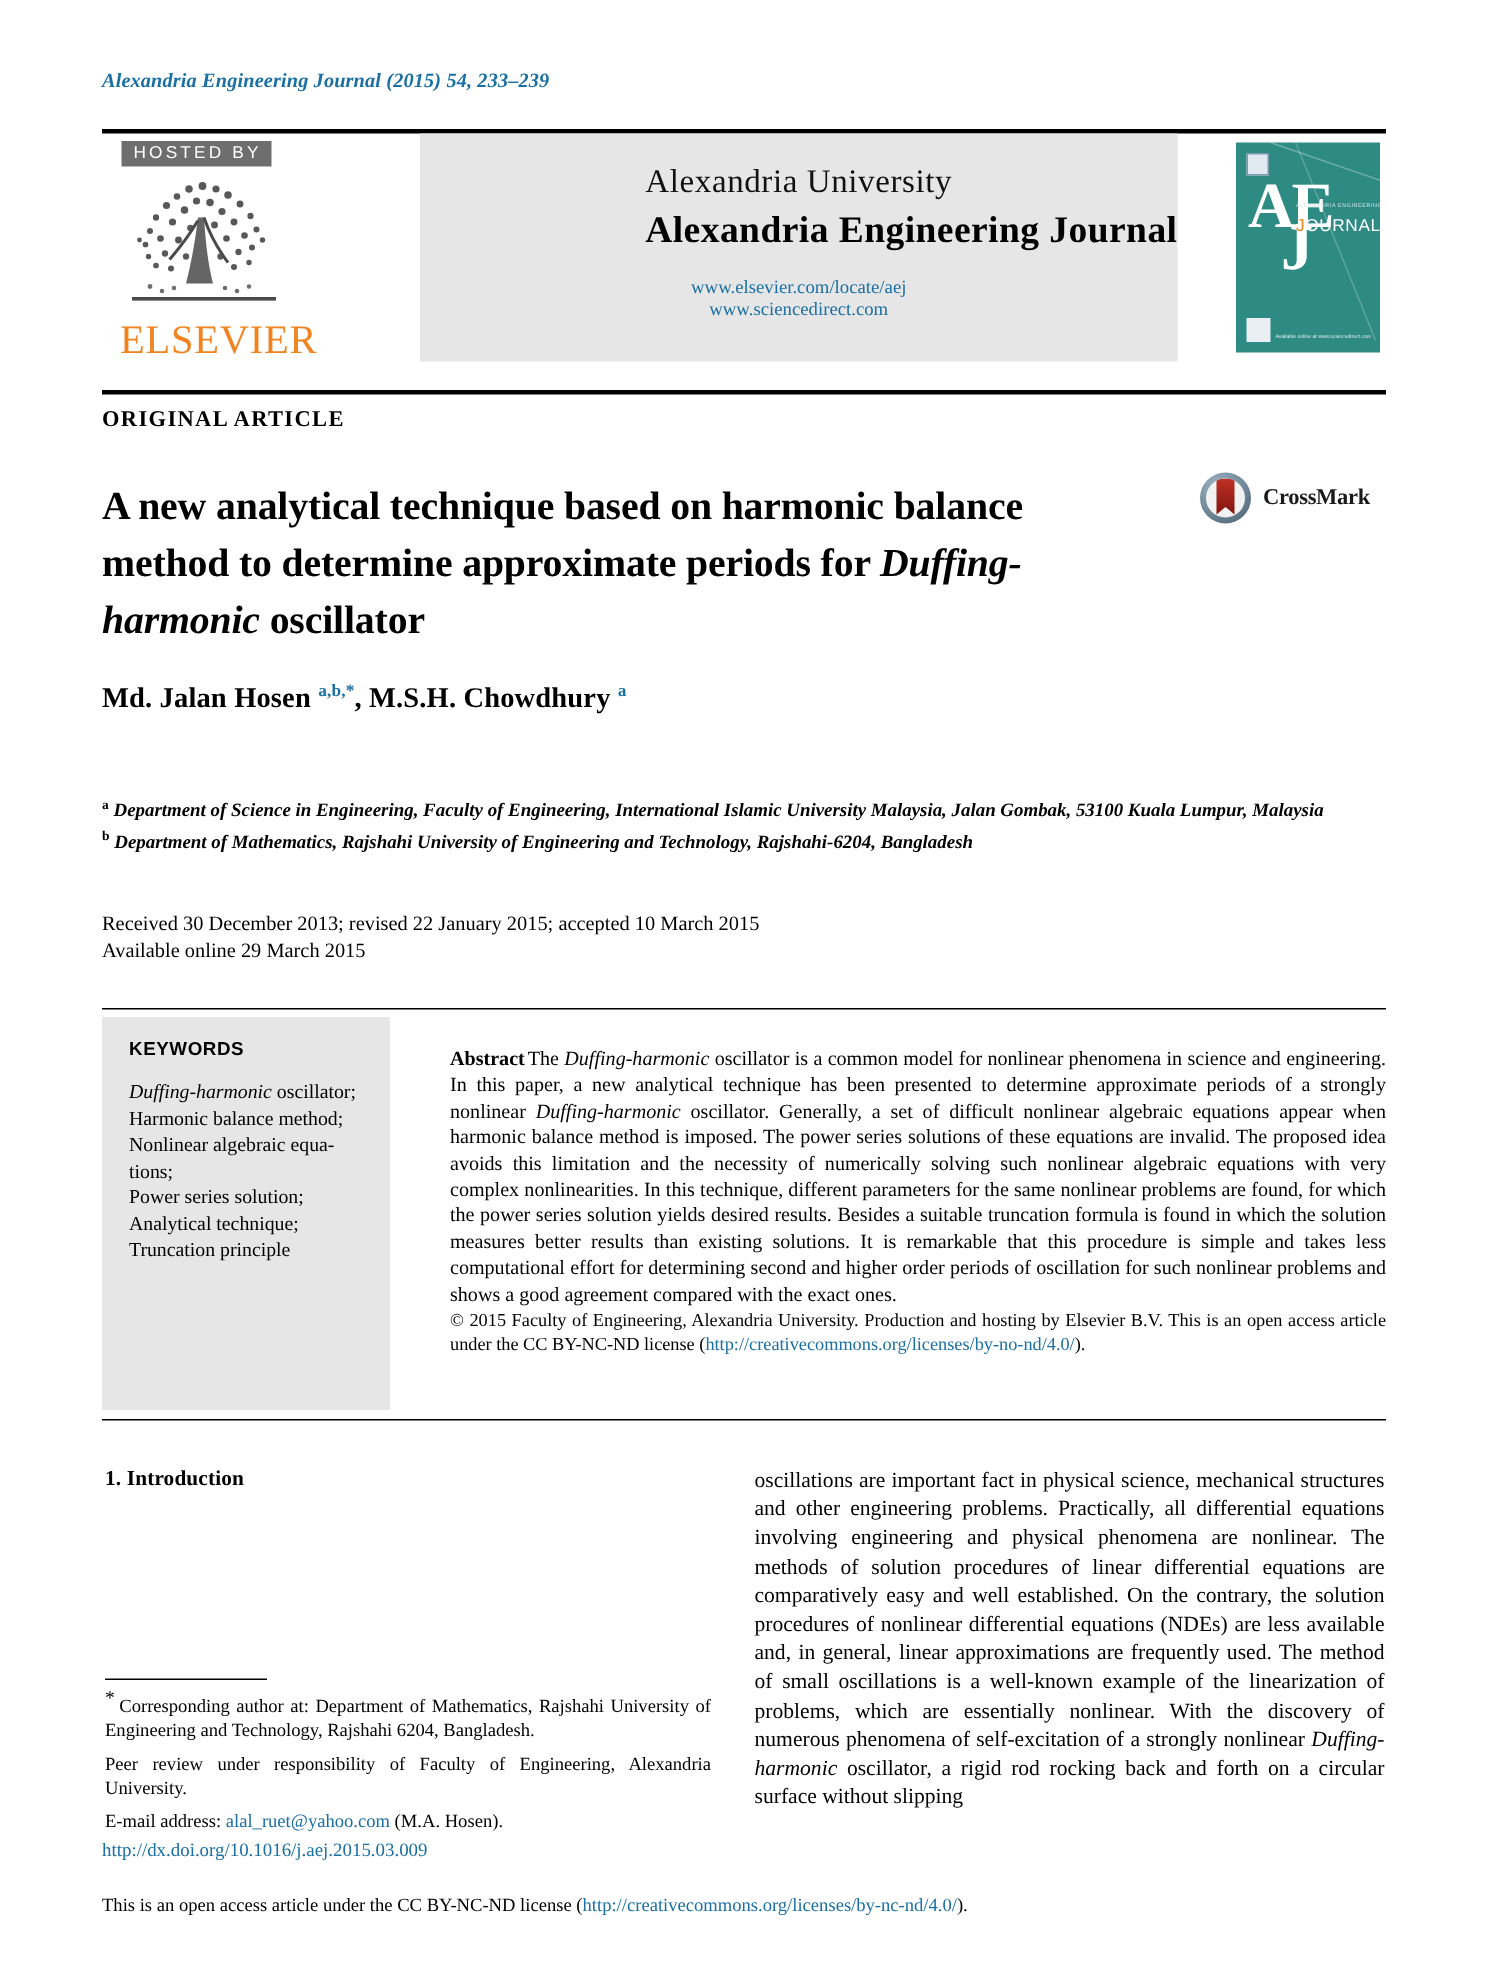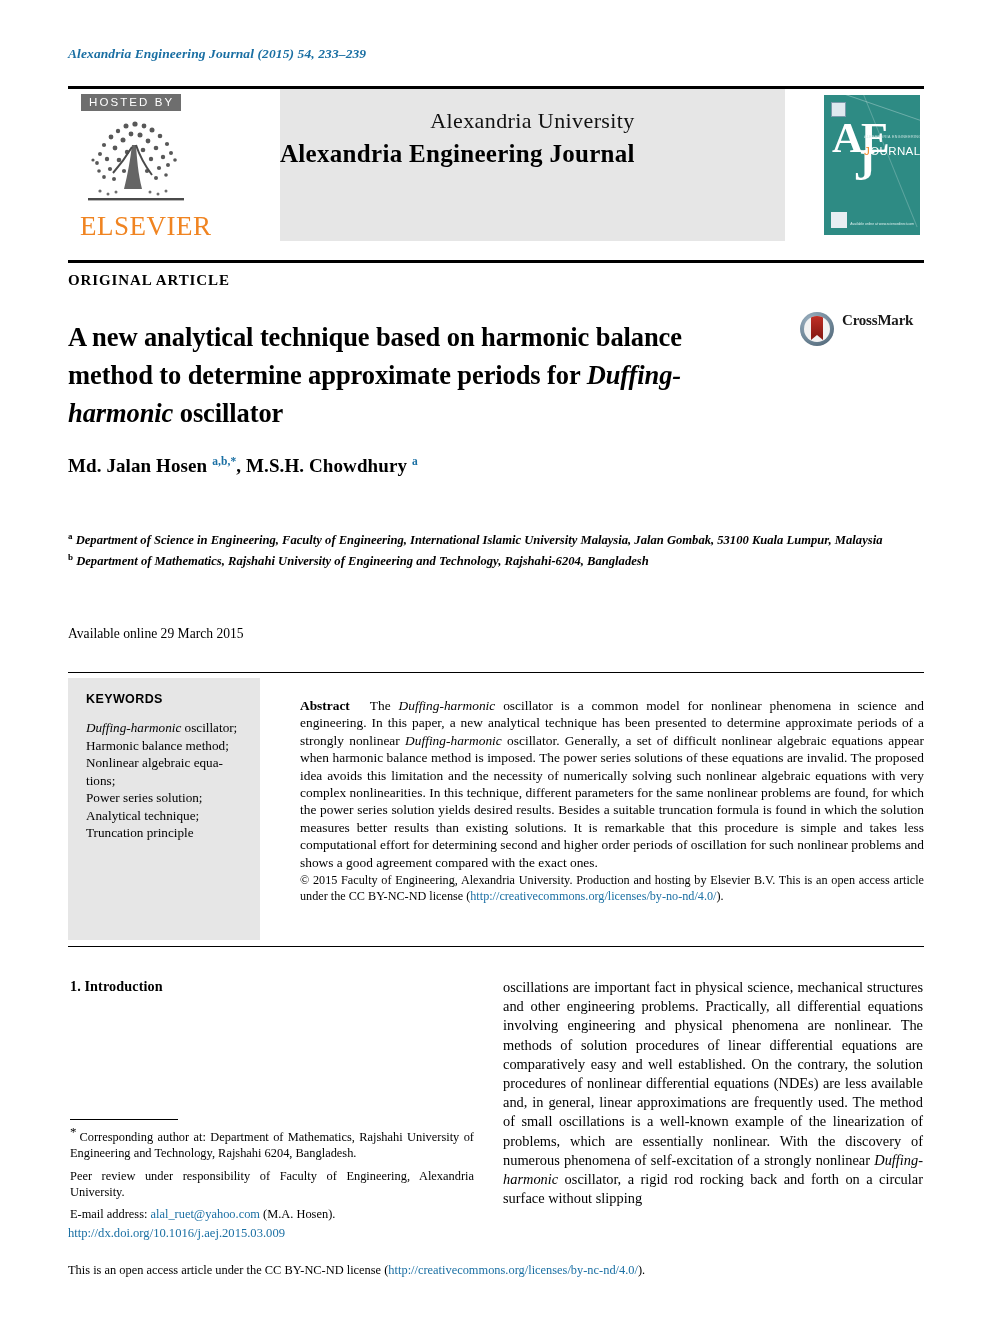--- a/index.html
+++ b/index.html
@@ -96,21 +96,21 @@
     width: 505px;
     text-align: center;
     font-size: 22px;
     color: #111;
     letter-spacing: 0.4px;
   }
   .j-title {
     position: absolute;
     left: 212px; top: 54px;
     width: 505px;
-    text-align: left;
+    text-align: right;
     font-size: 25px;
     font-weight: bold;
     color: #000;
     letter-spacing: 0.3px;
   }
   .j-urls {
     position: absolute;
     left: 212px; top: 98px;
     width: 505px;
     text-align: center;
@@ -220,21 +220,21 @@
     line-height: 38px;
     letter-spacing: -0.1px;
   }
   .title i { font-style: italic; }
 
   
   .crossmark {
     position: absolute;
     left: 800px; top: 312px;
     width: 118px; height: 40px;
-    display: flex; align-items: flex-start;
+    display: flex; align-items: center;
   }
   .cm-circle {
     width: 34px; height: 34px;
     border-radius: 50%;
     background: radial-gradient(circle at 35% 28%, #9fb4c4 0%, #6f8798 55%, #425768 100%);
     position: relative;
     display: flex; align-items: center; justify-content: center;
   }
   .cm-inner {
     width: 26px; height: 26px;
@@ -345,21 +345,21 @@
   .abstract {
     position: absolute;
     left: 300px; top: 697px;
     width: 624px;
     font-size: 13.4px;
     line-height: 17.4px;
     text-align: justify;
   }
   .abstract .ahead {
     font-weight: bold;
-    margin-right: 20px;
+    margin-right: 2px;
   }
   .abstract i { font-style: italic; }
   .abs-copy {
     margin-top: 2px;
     font-size: 12.2px;
     line-height: 15.6px;
     text-align: justify;
   }
   .abs-copy a { color: #1a6fa3; text-decoration: none; }
 
@@ -493,20 +493,24 @@
               <circle cx="86" cy="76" r="1.5"></circle>
           </g>
           <rect x="8" y="83" width="96" height="2.4"></rect>
         </g>
       </svg>
       <div class="elsevier-word">ELSEVIER</div>
     </div>
 
     <div class="j-univ">Alexandria University</div>
     <div class="j-title">Alexandria Engineering Journal</div>
+    <div class="j-urls">
+      <a href="#">www.elsevier.com/locate/aej</a><br>
+      <a href="#">www.sciencedirect.com</a>
+    </div>
 
     <div class="cover">
       <div class="cover-inner">
         <div class="cover-diag"></div>
         <div class="cover-diag2"></div>
         <div class="cover-logo-tl"></div>
         <div class="cover-aej">
           <span class="ae">AE</span>
           <span class="jj">J</span>
         </div>
@@ -534,21 +538,21 @@
   </div>
 
   <div class="authors"><span>Md. Jalan Hosen</span> <sup>a,b,*</sup><span>, M.S.H. Chowdhury</span> <sup>a</sup></div>
 
   <div class="affil">
     <sup>a</sup> <span>Department of Science in Engineering, Faculty of Engineering, International Islamic University Malaysia, Jalan Gombak, 53100 Kuala Lumpur, Malaysia</span><br>
     <sup>b</sup> <span>Department of Mathematics, Rajshahi University of Engineering and Technology, Rajshahi-6204, Bangladesh</span>
   </div>
 
   <div class="dates">
-    <br>
+    <span>Received 30 December 2013; revised 22 January 2015; accepted 10 March 2015</span><br>
     <span>Available online 29 March 2015</span>
   </div>
 
   <div class="abs-rule-top"></div>
 
   <div class="kwbox">
     <div class="kw-head">KEYWORDS</div>
     <div class="kw-list">
       <span class="kw"><i>Duffing-harmonic</i><span> oscillator;</span></span>
       <span class="kw">Harmonic balance method;</span>

